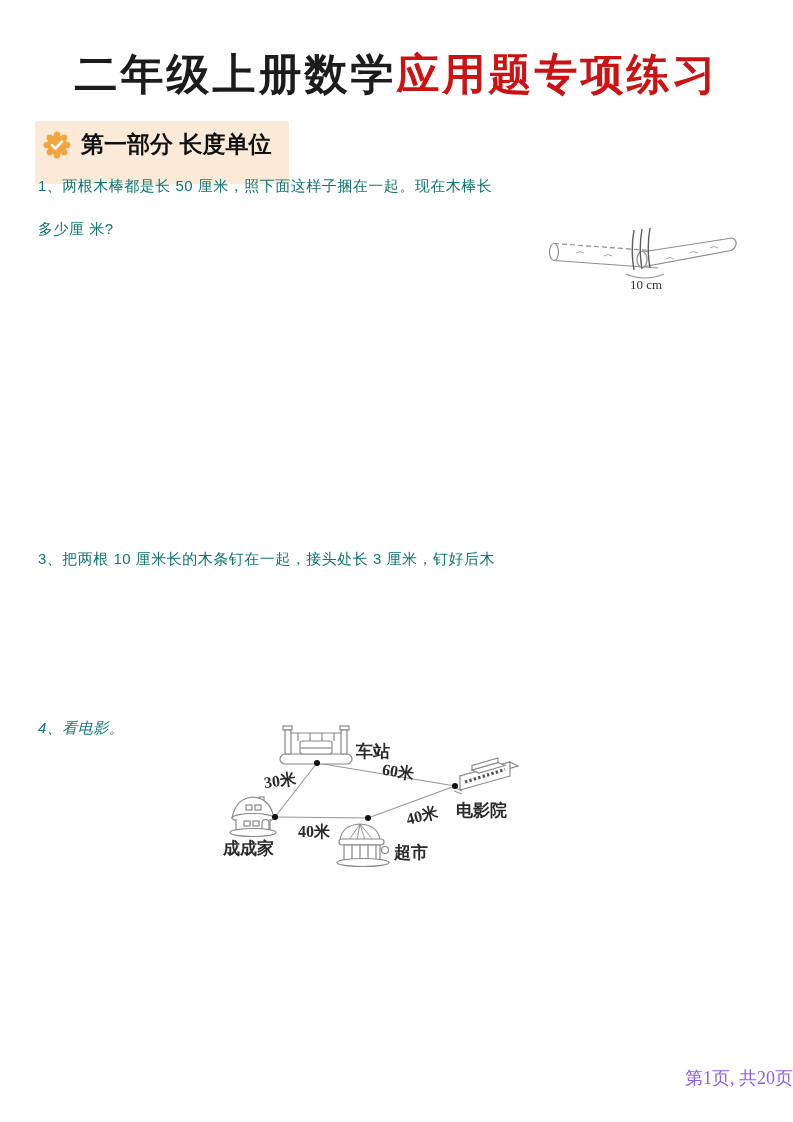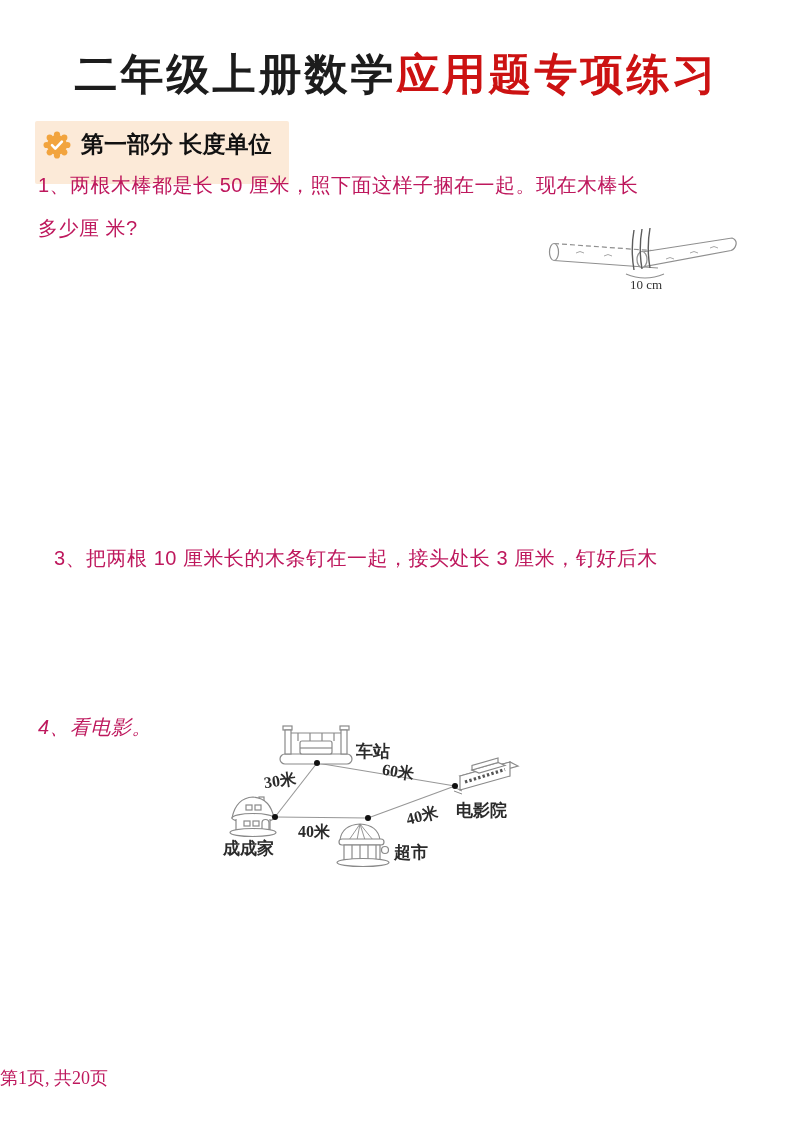--- a/index.html
+++ b/index.html
@@ -15,34 +15,34 @@
   }
   .title .red { color:#cc1212; }
   .section-header {
     position:absolute; top:121px; left:35px;
     display:inline-flex; align-items:center; gap:10px;
     background:#fcead8; padding:8px 18px 24px 8px; border-radius:2px;
   }
   .section-header .label { font-size:23px; font-weight:700; color:#111; }
   .q {
     position:absolute; left:38px; width:722px;
-    font-size:20px; line-height:43px; letter-spacing:0.5px; color:#be185d;
+    font-size:15px; line-height:43px; letter-spacing:0.5px; color:#0f766e;
   }
   .q span { display:block; }
   .q1 { top:164px; }
   .q2 { top:327px; }
-  .q3 { top:537px;margin-left:16px; }
+  .q3 { top:537px; }
   .q4 { top:706px;font-style:italic; }
   .sub1 { position:absolute; left:44px; top:912px; width:720px;
           font-size:23px; line-height:43px; letter-spacing:0.5px; }
   .sticks-figure { position:absolute; left:538px; top:220px; }
   .map-figure { position:absolute; left:200px; top:718px; }
   .footer {
-    position:absolute; top:1066px; left:0; right:0; text-align:left;
-    font-family:"Liberation Serif", serif; font-size:18px; color:#be185d;
+    position:absolute; top:1066px; left:0; right:0; text-align:right;
+    font-family:"Liberation Serif", serif; font-size:18px; color:#8b5cf6;
   }
   svg text { font-family:"Liberation Serif", serif; fill:#2b2b2b; }
   .dist { font-size:16px; font-weight:600; }
   .place { font-size:17px; font-weight:600; }
   .cm-label { font-size:13px; fill:#333; }
 </style>
 </head>
 <body>
 
 <div class="page">

